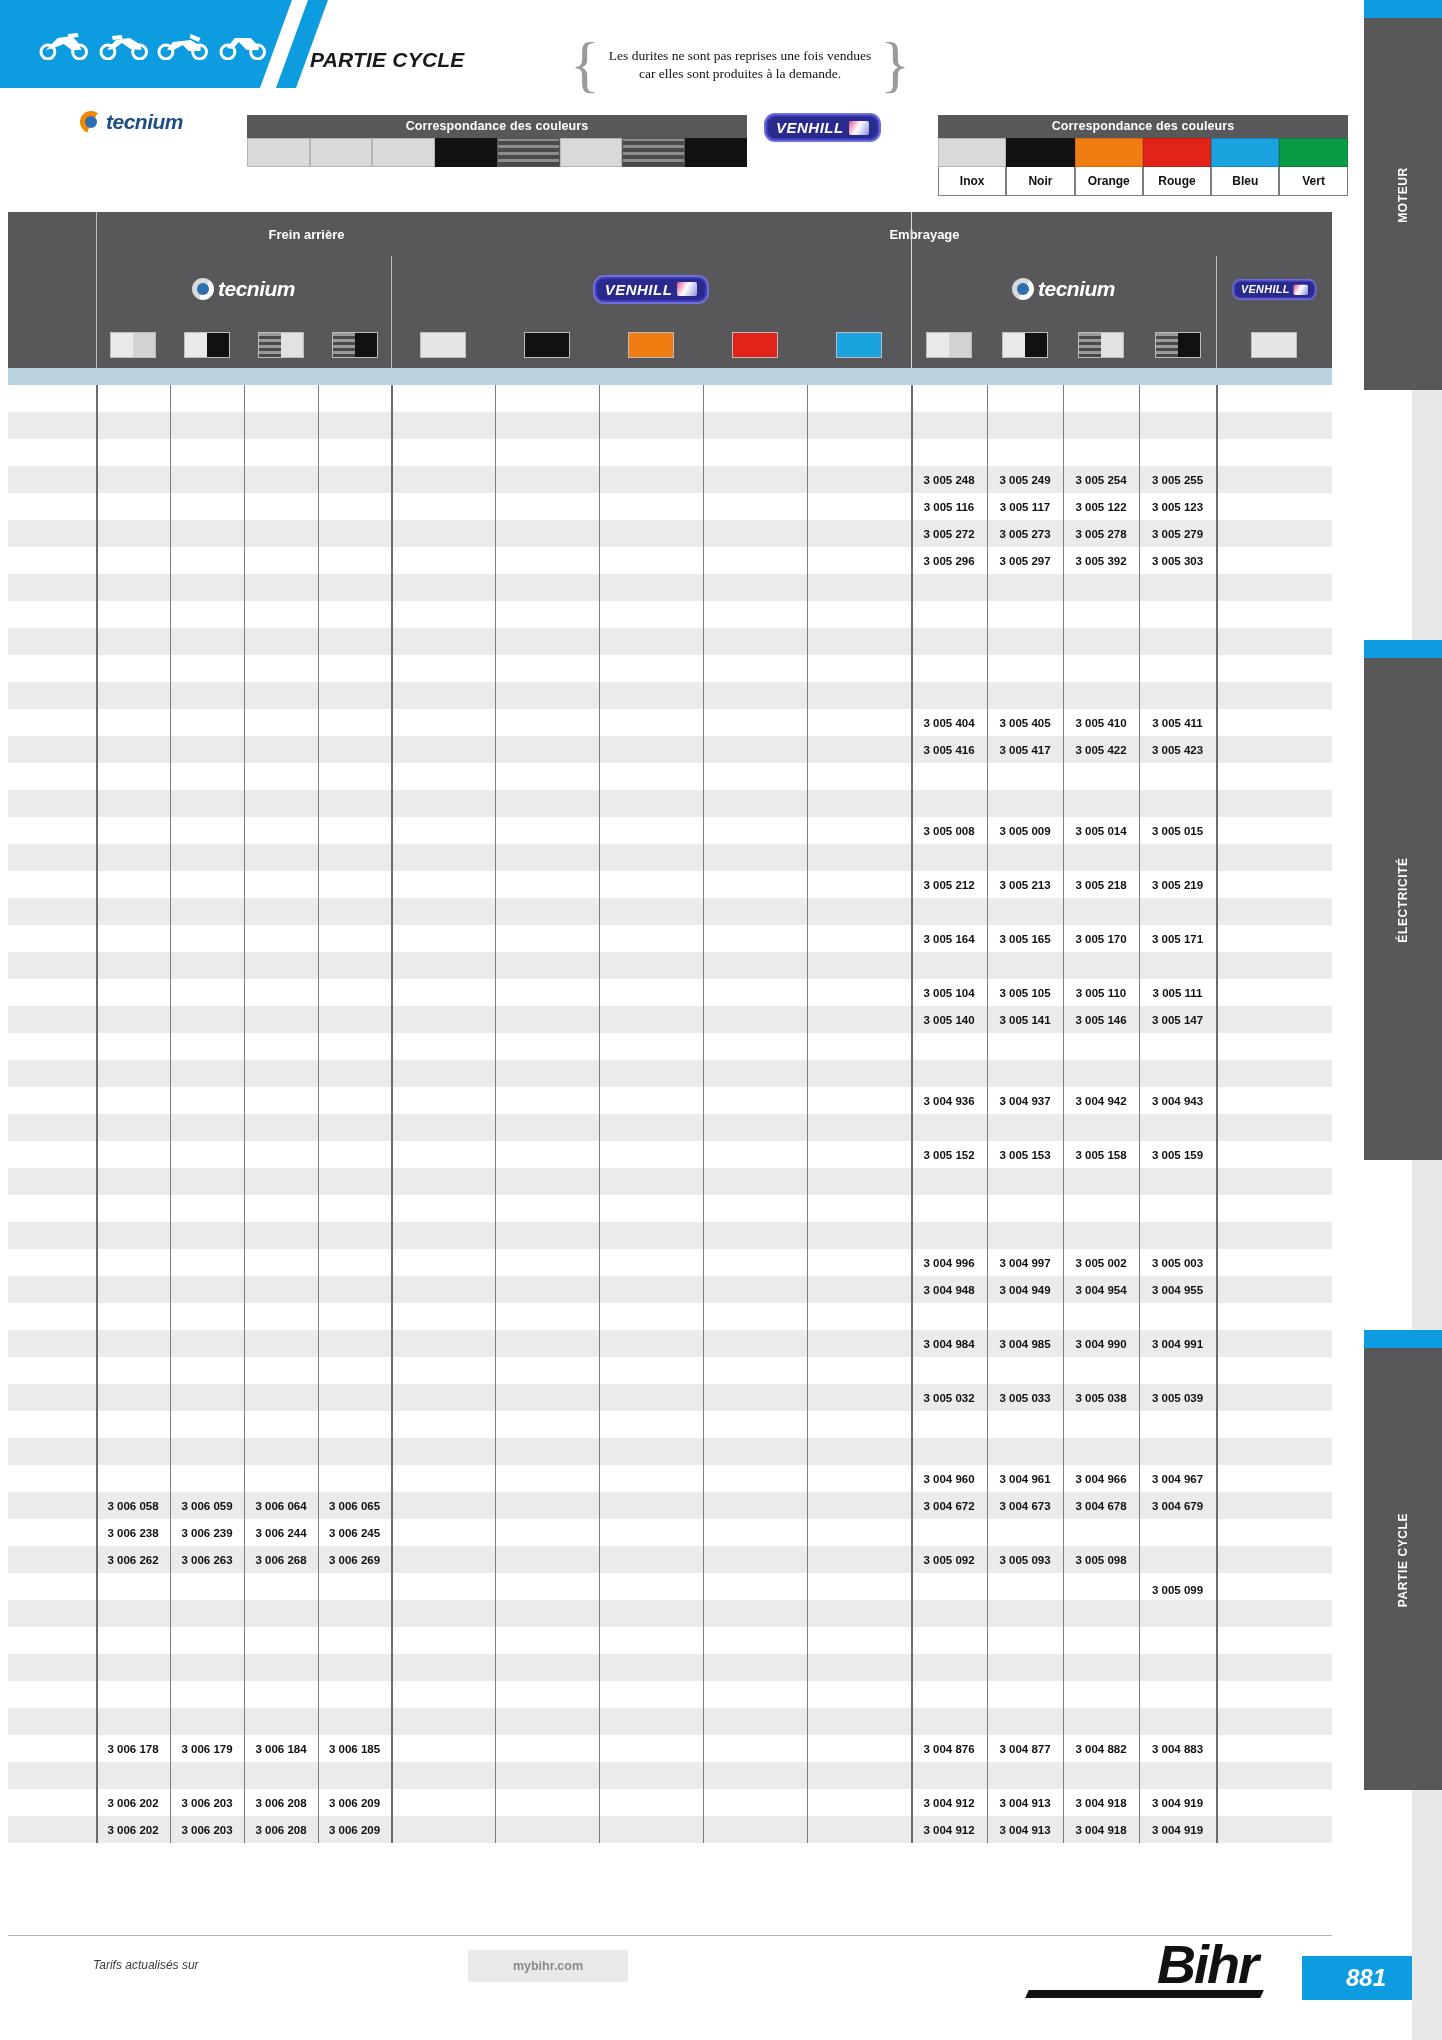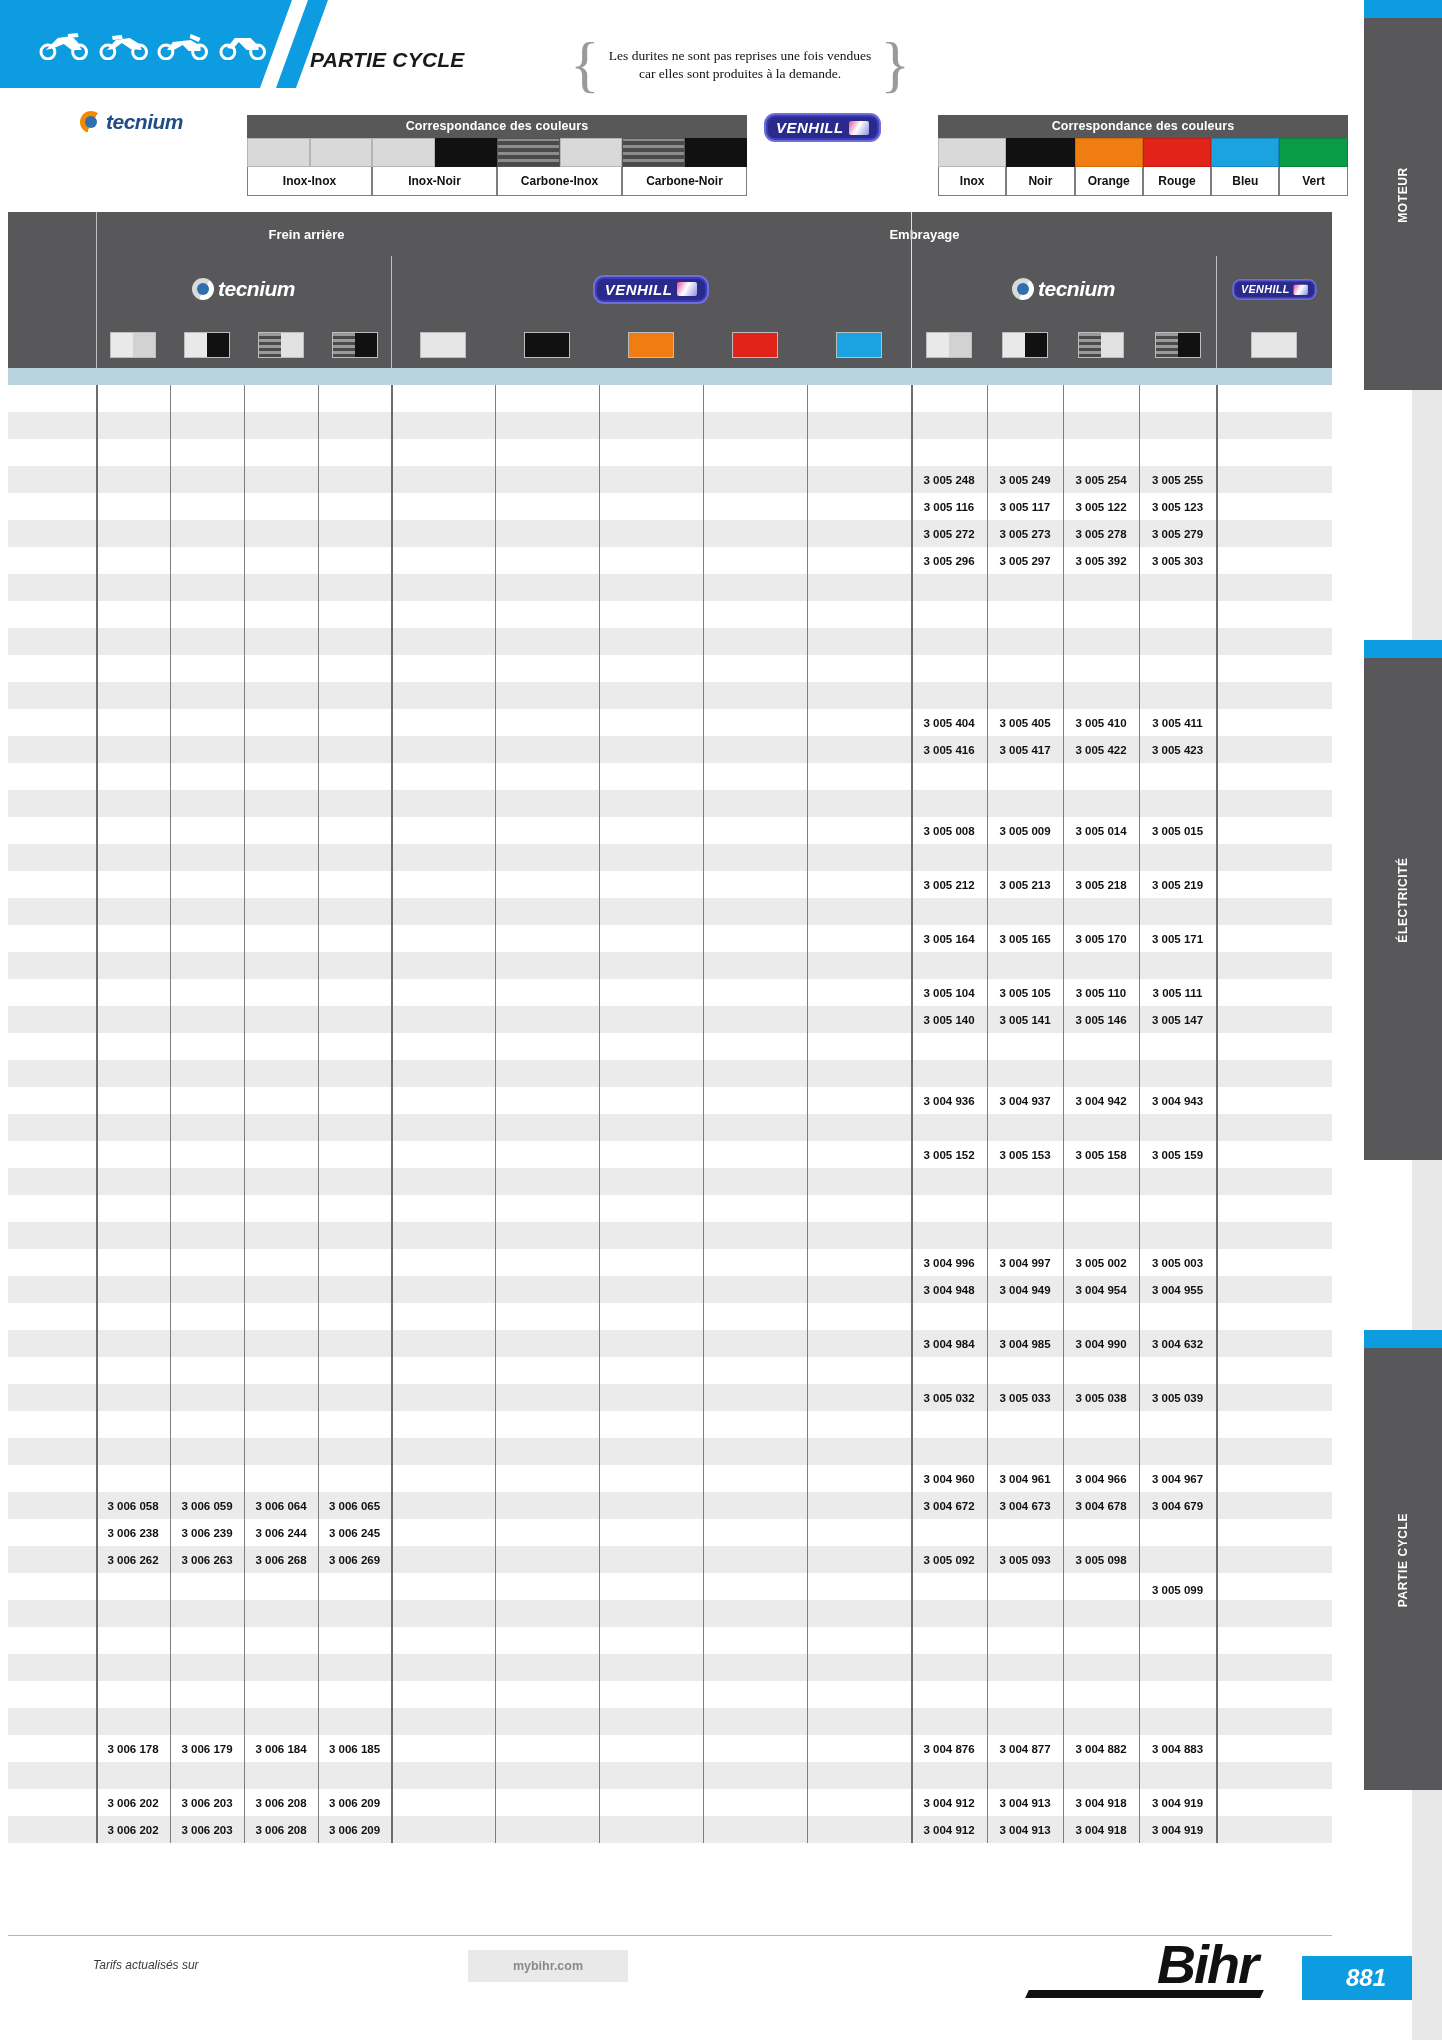--- a/index.html
+++ b/index.html
@@ -243,26 +243,20 @@
     </div>
     <div class="sw" style="width:125px;display:flex">
       <div style="flex:1;background:repeating-linear-gradient(0deg,#4a4a4a 0 4px,#8c8c8c 4px 7px),repeating-linear-gradient(90deg,#4a4a4a 0 4px,#8c8c8c 4px 7px);border:1px solid #555"></div>
       <div style="flex:1;background:#d9d9d9;border:1px solid #b5b5b5"></div>
     </div>
     <div class="sw" style="width:125px;display:flex">
       <div style="flex:1;background:repeating-linear-gradient(0deg,#4a4a4a 0 4px,#8c8c8c 4px 7px),repeating-linear-gradient(90deg,#4a4a4a 0 4px,#8c8c8c 4px 7px);border:1px solid #555"></div>
       <div style="flex:1;background:#111;border:1px solid #111"></div>
     </div>
   </div>
-  <div class="legend-labels">
-    <div style="width:125px">Inox-Inox</div>
-    <div style="width:125px">Inox-Noir</div>
-    <div style="width:125px">Carbone-Inox</div>
-    <div style="width:125px">Carbone-Noir</div>
-  </div>
 </div>
 
 <div class="venhill-logo" style="position:absolute; left:766px; top:115px;">
   <span class="venhill-word">VENHILL</span>
   <span class="venhill-mark"></span>
 </div>
 
 <div class="legend" style="left:938px; top:115px; width:410px;">
   <div class="legend-title">Correspondance des couleurs</div>
   <div class="legend-swatches">
@@ -1005,21 +999,21 @@
         <div class="cell" style="width: 74px;"></div>
         <div class="cell" style="width: 73px;"></div>
         <div class="cell" style="width: 104px;"></div>
         <div class="cell" style="width: 104px;"></div>
         <div class="cell" style="width: 104px;"></div>
         <div class="cell" style="width: 104px;"></div>
         <div class="cell" style="width: 104px;"></div>
         <div class="cell" style="width: 76px;">3 004 984</div>
         <div class="cell" style="width: 76px;">3 004 985</div>
         <div class="cell" style="width: 76px;">3 004 990</div>
-        <div class="cell" style="width: 77px;">3 004 632</div>
+        <div class="cell" style="width: 77px;">3 004 991</div>
         <div class="cell" style="width: 116px;"></div>
       </div>
       <div class="trow">
         <div class="cell" style="width: 88px;"></div>
         <div class="cell" style="width: 74px;"></div>
         <div class="cell" style="width: 74px;"></div>
         <div class="cell" style="width: 74px;"></div>
         <div class="cell" style="width: 73px;"></div>
         <div class="cell" style="width: 104px;"></div>
         <div class="cell" style="width: 104px;"></div>

